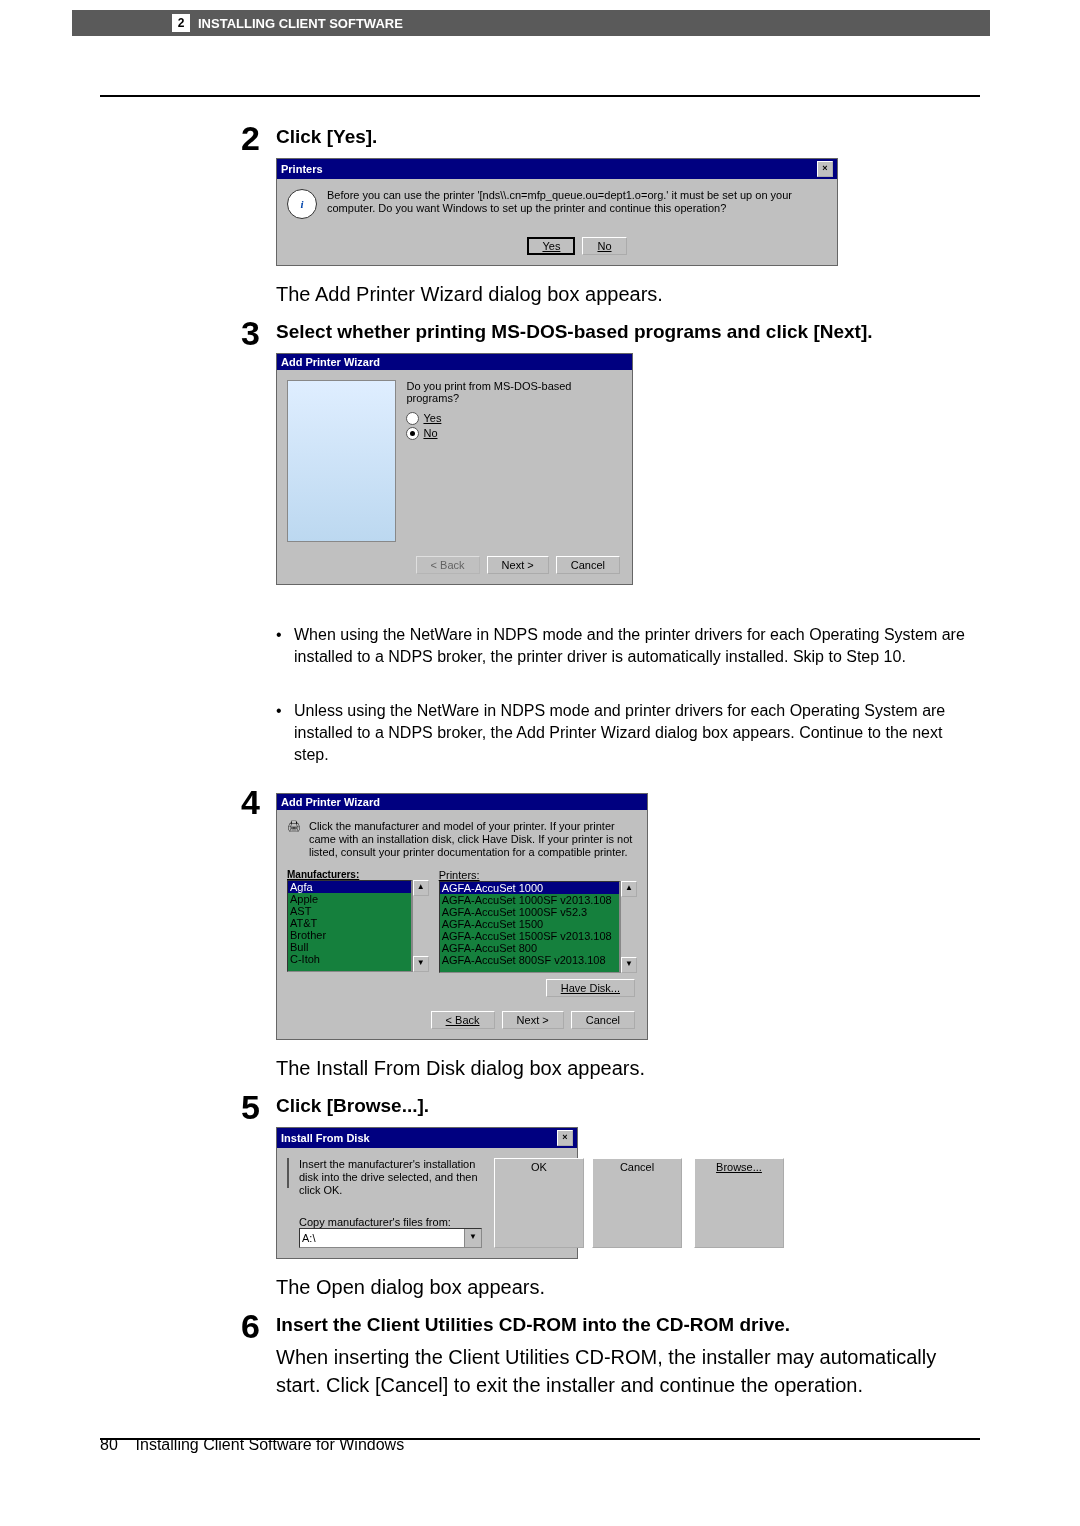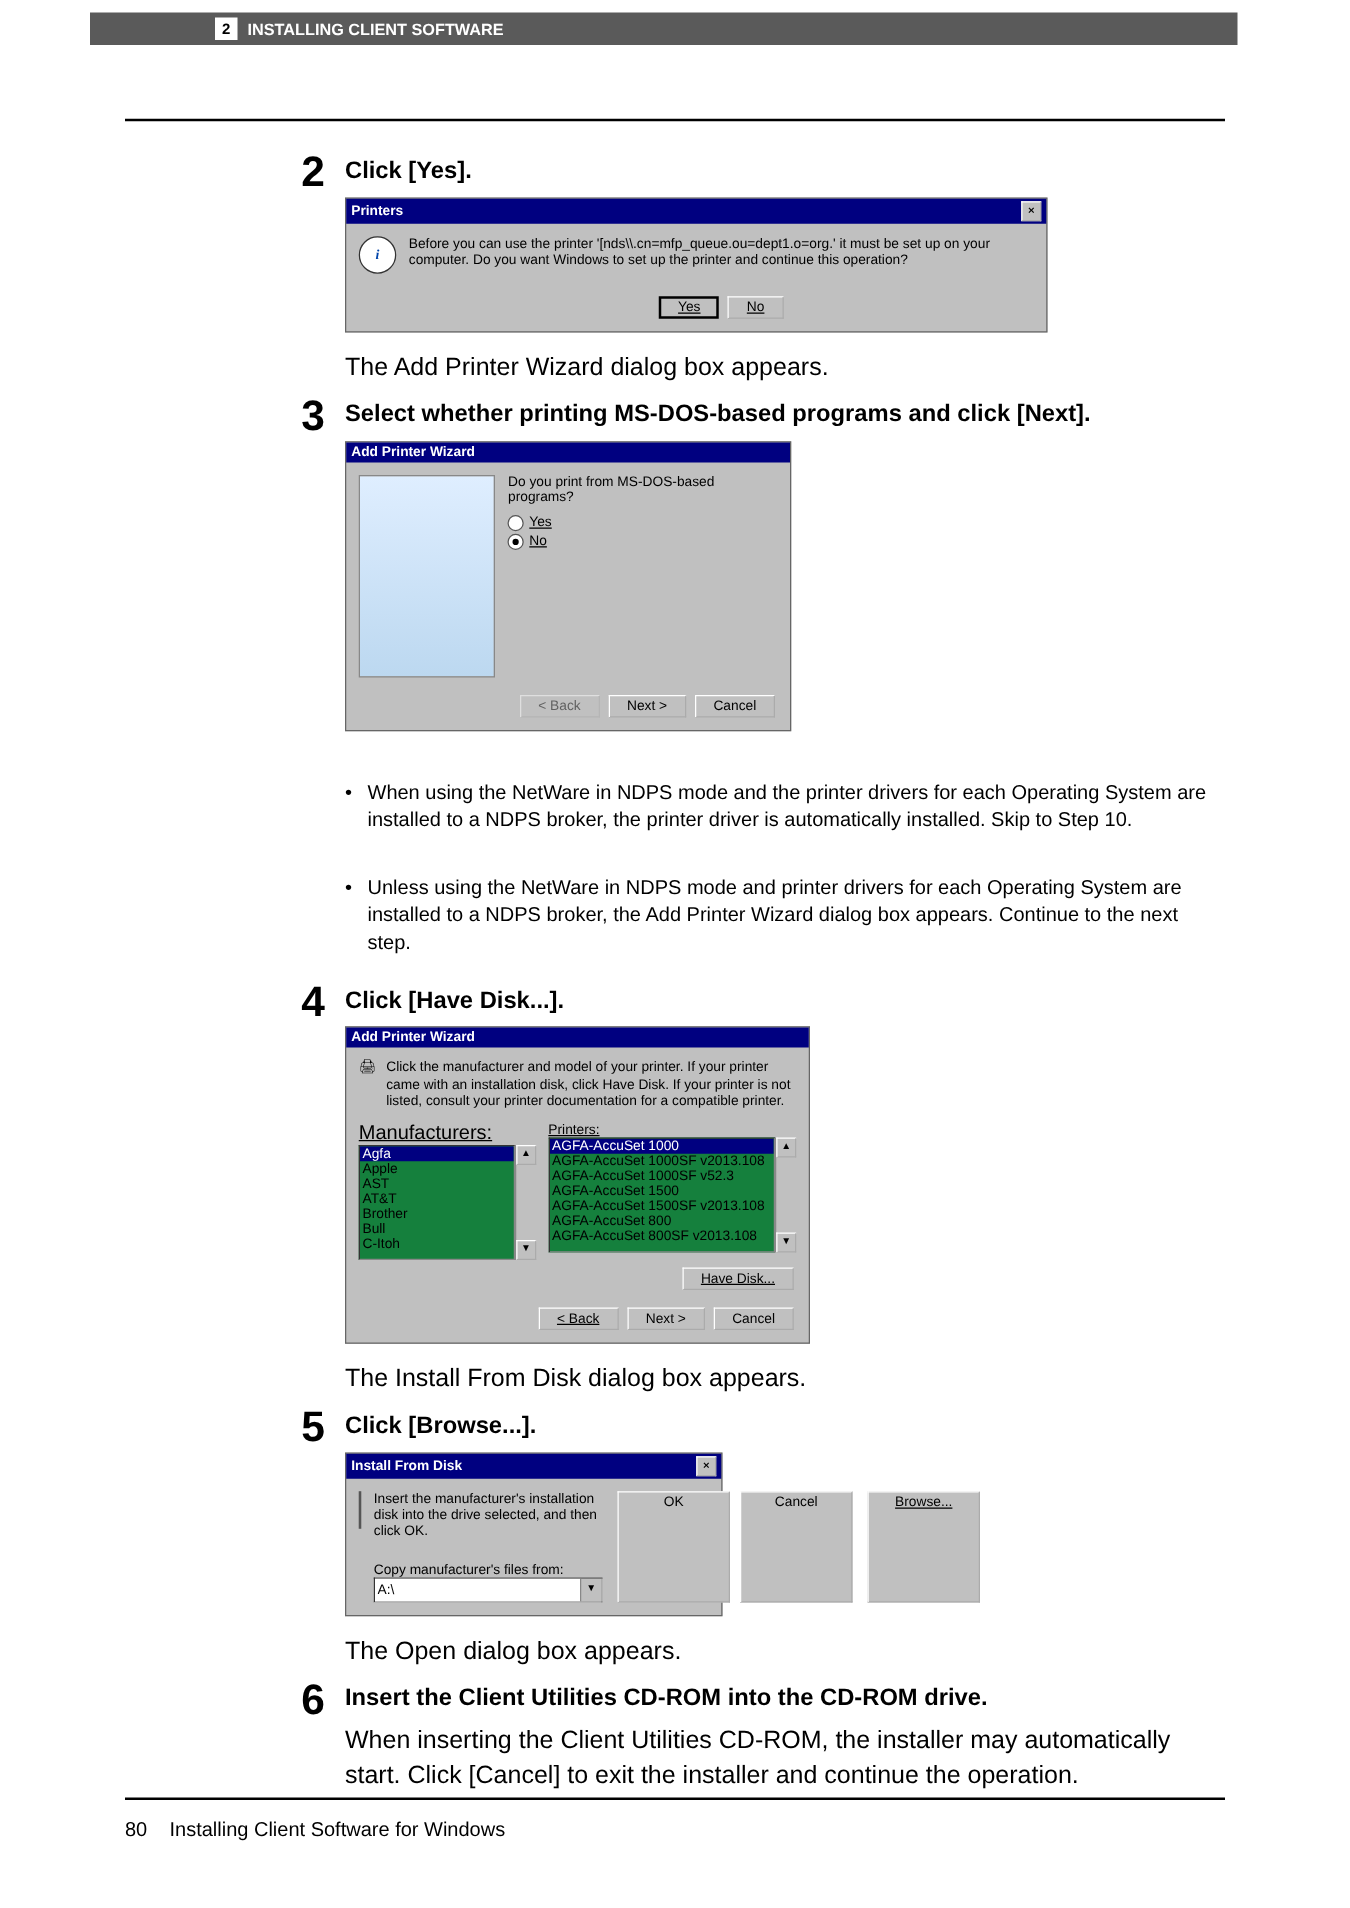--- a/index.html
+++ b/index.html
@@ -219,21 +219,21 @@
   .footer-line {
     position: absolute;
     left: 100px;
     width: 880px;
     bottom: 86px;
     border-top: 2px solid #000;
   }
   .footer {
     position: absolute;
     left: 100px;
-    bottom: 52px;
+    bottom: 72px;
     font-size: 16px;
   }
   .info-icon {
     width: 28px;
     height: 28px;
     border-radius: 50%;
     background: #fff;
     border: 1px solid #333;
     display: inline-flex;
     align-items: center;
@@ -334,34 +334,33 @@
         <ul class="bullets">
           <li>When using the NetWare in NDPS mode and the printer drivers for each Operating System are installed to a NDPS broker, the printer driver is automatically installed. Skip to Step 10.</li>
           <li>Unless using the NetWare in NDPS mode and printer drivers for each Operating System are installed to a NDPS broker, the Add Printer Wizard dialog box appears. Continue to the next step.</li>
         </ul>
       </div>
     </div>
 
     <div class="step" style="margin-left:120px;">
       <div class="step-num">4</div>
       <div class="step-body">
-        <div class="step-title">Click [Have Disk...].</div>
 
         <div class="dialog" style="width:370px;">
           <div class="dialog-title">
             <span>Add Printer Wizard</span>
           </div>
           <div class="dialog-body">
             <div style="display:flex; gap:8px; font-size:11px; line-height:1.2; margin-bottom:10px;">
               <span style="width:28px;height:28px;display:inline-block;">🖨</span>
               <span>Click the manufacturer and model of your printer. If your printer came with an installation disk, click Have Disk. If your printer is not listed, consult your printer documentation for a compatible printer.</span>
             </div>
             <div style="display:flex; gap:10px;">
               <div style="flex:1;">
-                <div style="font-size:16px;"><span class="under">Manufacturers:</span></div>
+                <div style="font-size:10px;font-weight:bold;"><span class="under">Manufacturers:</span></div>
                 <div style="display:flex;">
                   <div class="listbox" style="height:90px; flex:1;">
                     <div class="item sel">Agfa</div>
                     <div class="item">Apple</div>
                     <div class="item">AST</div>
                     <div class="item">AT&amp;T</div>
                     <div class="item">Brother</div>
                     <div class="item">Bull</div>
                     <div class="item">C-Itoh</div>
                   </div>

